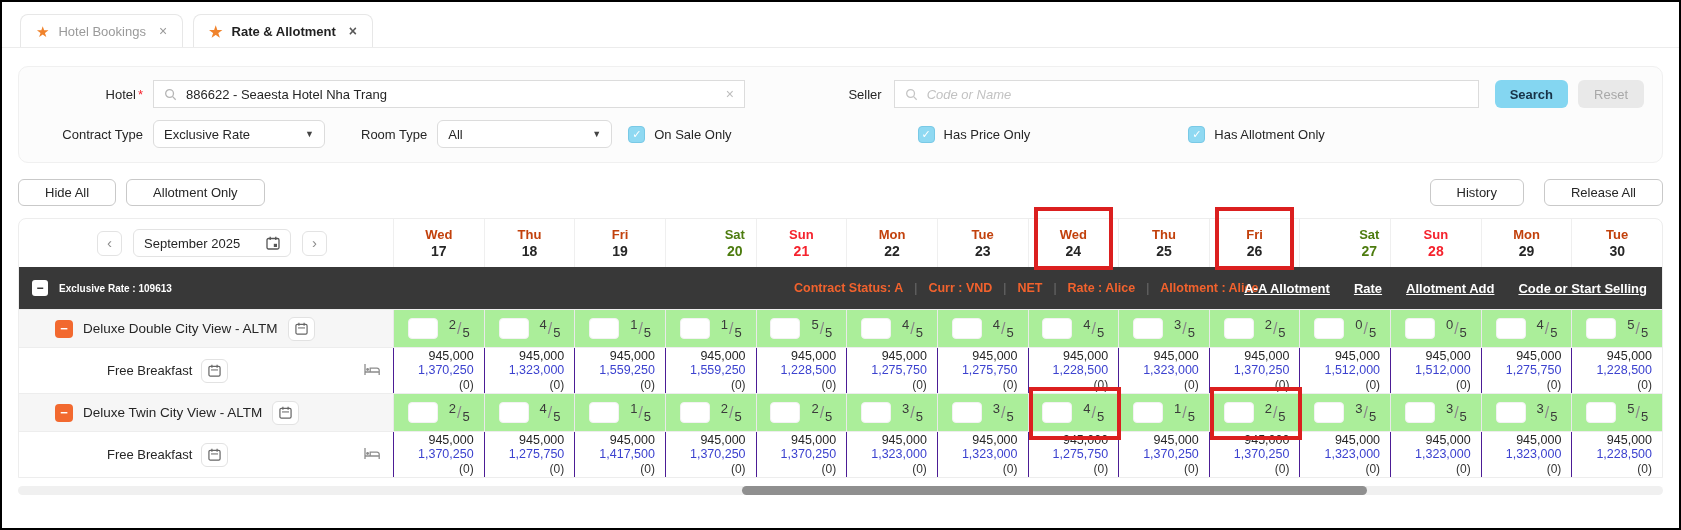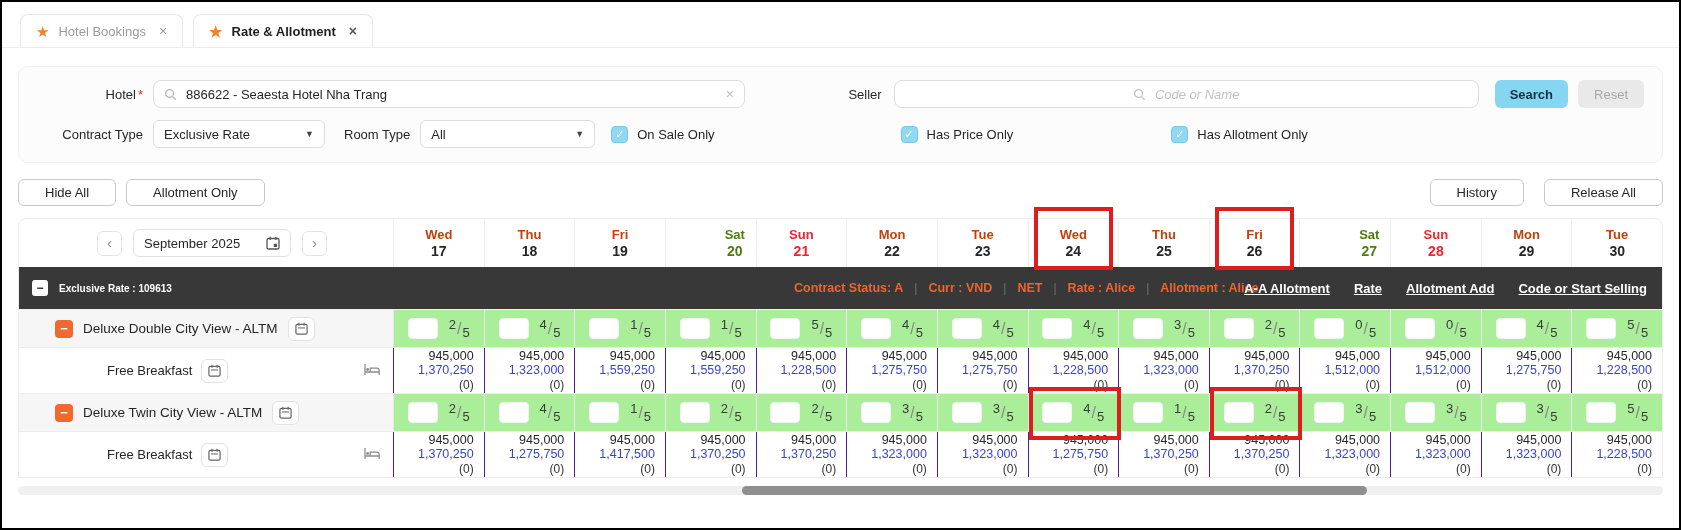--- a/index.html
+++ b/index.html
@@ -28,21 +28,21 @@
     margin: 18px 16px 0; background: #fcfcfc; border: 1px solid #f0f0f0;
     border-radius: 10px; padding: 13px 18px 14px;
   }
   .f-row { display: flex; align-items: center; }
   .f-row + .f-row { margin-top: 12px; }
   .f-label { font-size: 13px; color: #262626; white-space: nowrap; }
   .f-label.w { width: 106px; text-align: right; }
   .req { color: #f5222d; margin-left: 2px; }
   .inputbox {
     display: flex; align-items: center; gap: 9px; height: 28px; background: #fff;
-    border: 1px solid #dcdcdc; border-radius: 8px; padding: 0 10px; font-size: 13px; justify-content: center;
+    border: 1px solid #dcdcdc; border-radius: 0; padding: 0 10px; font-size: 13px;
   }
   .inputbox .val { color: #262626; }
   .inputbox .ph { color: #c2c2c2; font-style: italic; }
   .inputbox .clear { margin-left: auto; color: #bdbdbd; font-size: 14px; }
   .hotel-input { width: 592px; margin-left: 10px; }
   .seller-input { width: 585px; margin-left: 12px; }
   .selectbox {
     display: flex; align-items: center; height: 28px; background: #fff;
     border: 1px solid #dcdcdc; border-radius: 6px; padding: 0 10px; font-size: 13px;
     margin-left: 10px;
@@ -195,21 +195,21 @@
     </div>
     <button class="btn-search">Search</button>
     <button class="btn-reset">Reset</button>
   </div>
   <div class="f-row">
     <span class="f-label w">Contract Type</span>
     <div class="selectbox sel-contract">
       <span>Exclusive Rate</span>
       <span class="arrow">▼</span>
     </div>
-    <span class="f-label" style="margin-left:19px;">Room Type</span>
+    <span class="f-label" style="margin-left:36px;">Room Type</span>
     <div class="selectbox sel-room">
       <span>All</span>
       <span class="arrow">▼</span>
     </div>
     <label class="checkbox" style="margin-left:16px;">
       <span class="cb-box">✓</span>
       <span>On Sale Only</span>
     </label>
     <label class="checkbox" style="margin-left:186px;">
       <span class="cb-box">✓</span>

